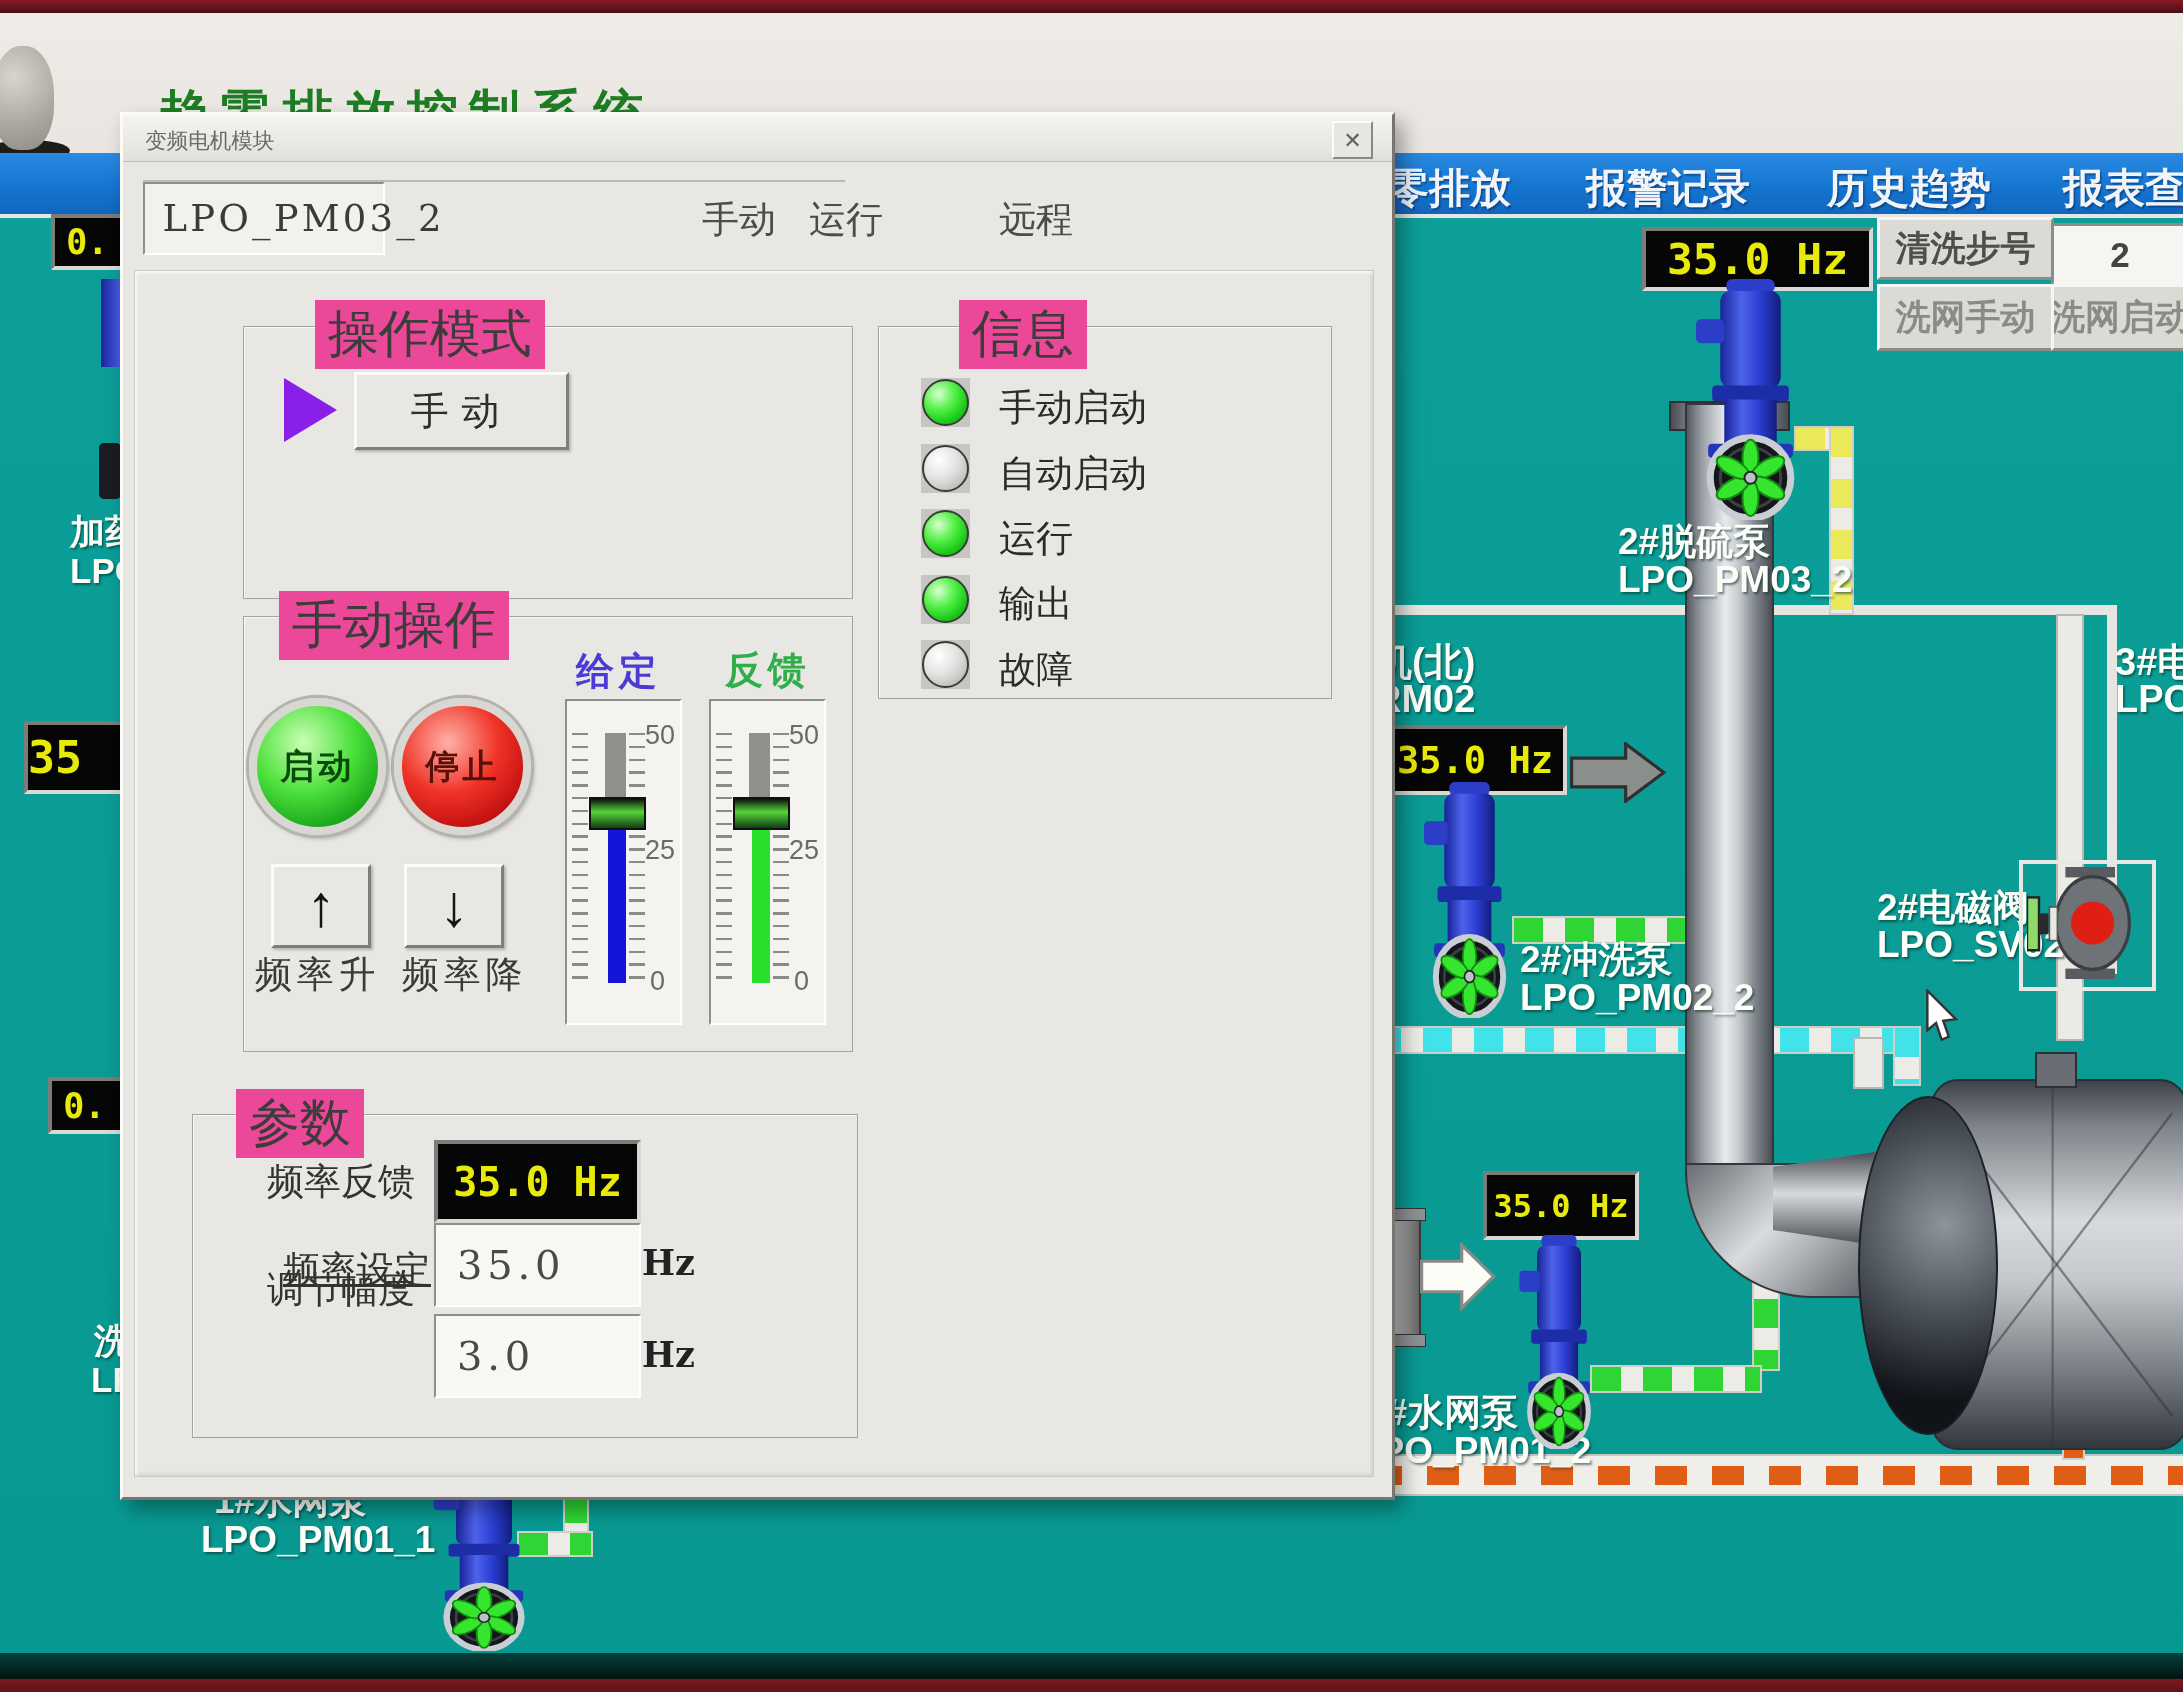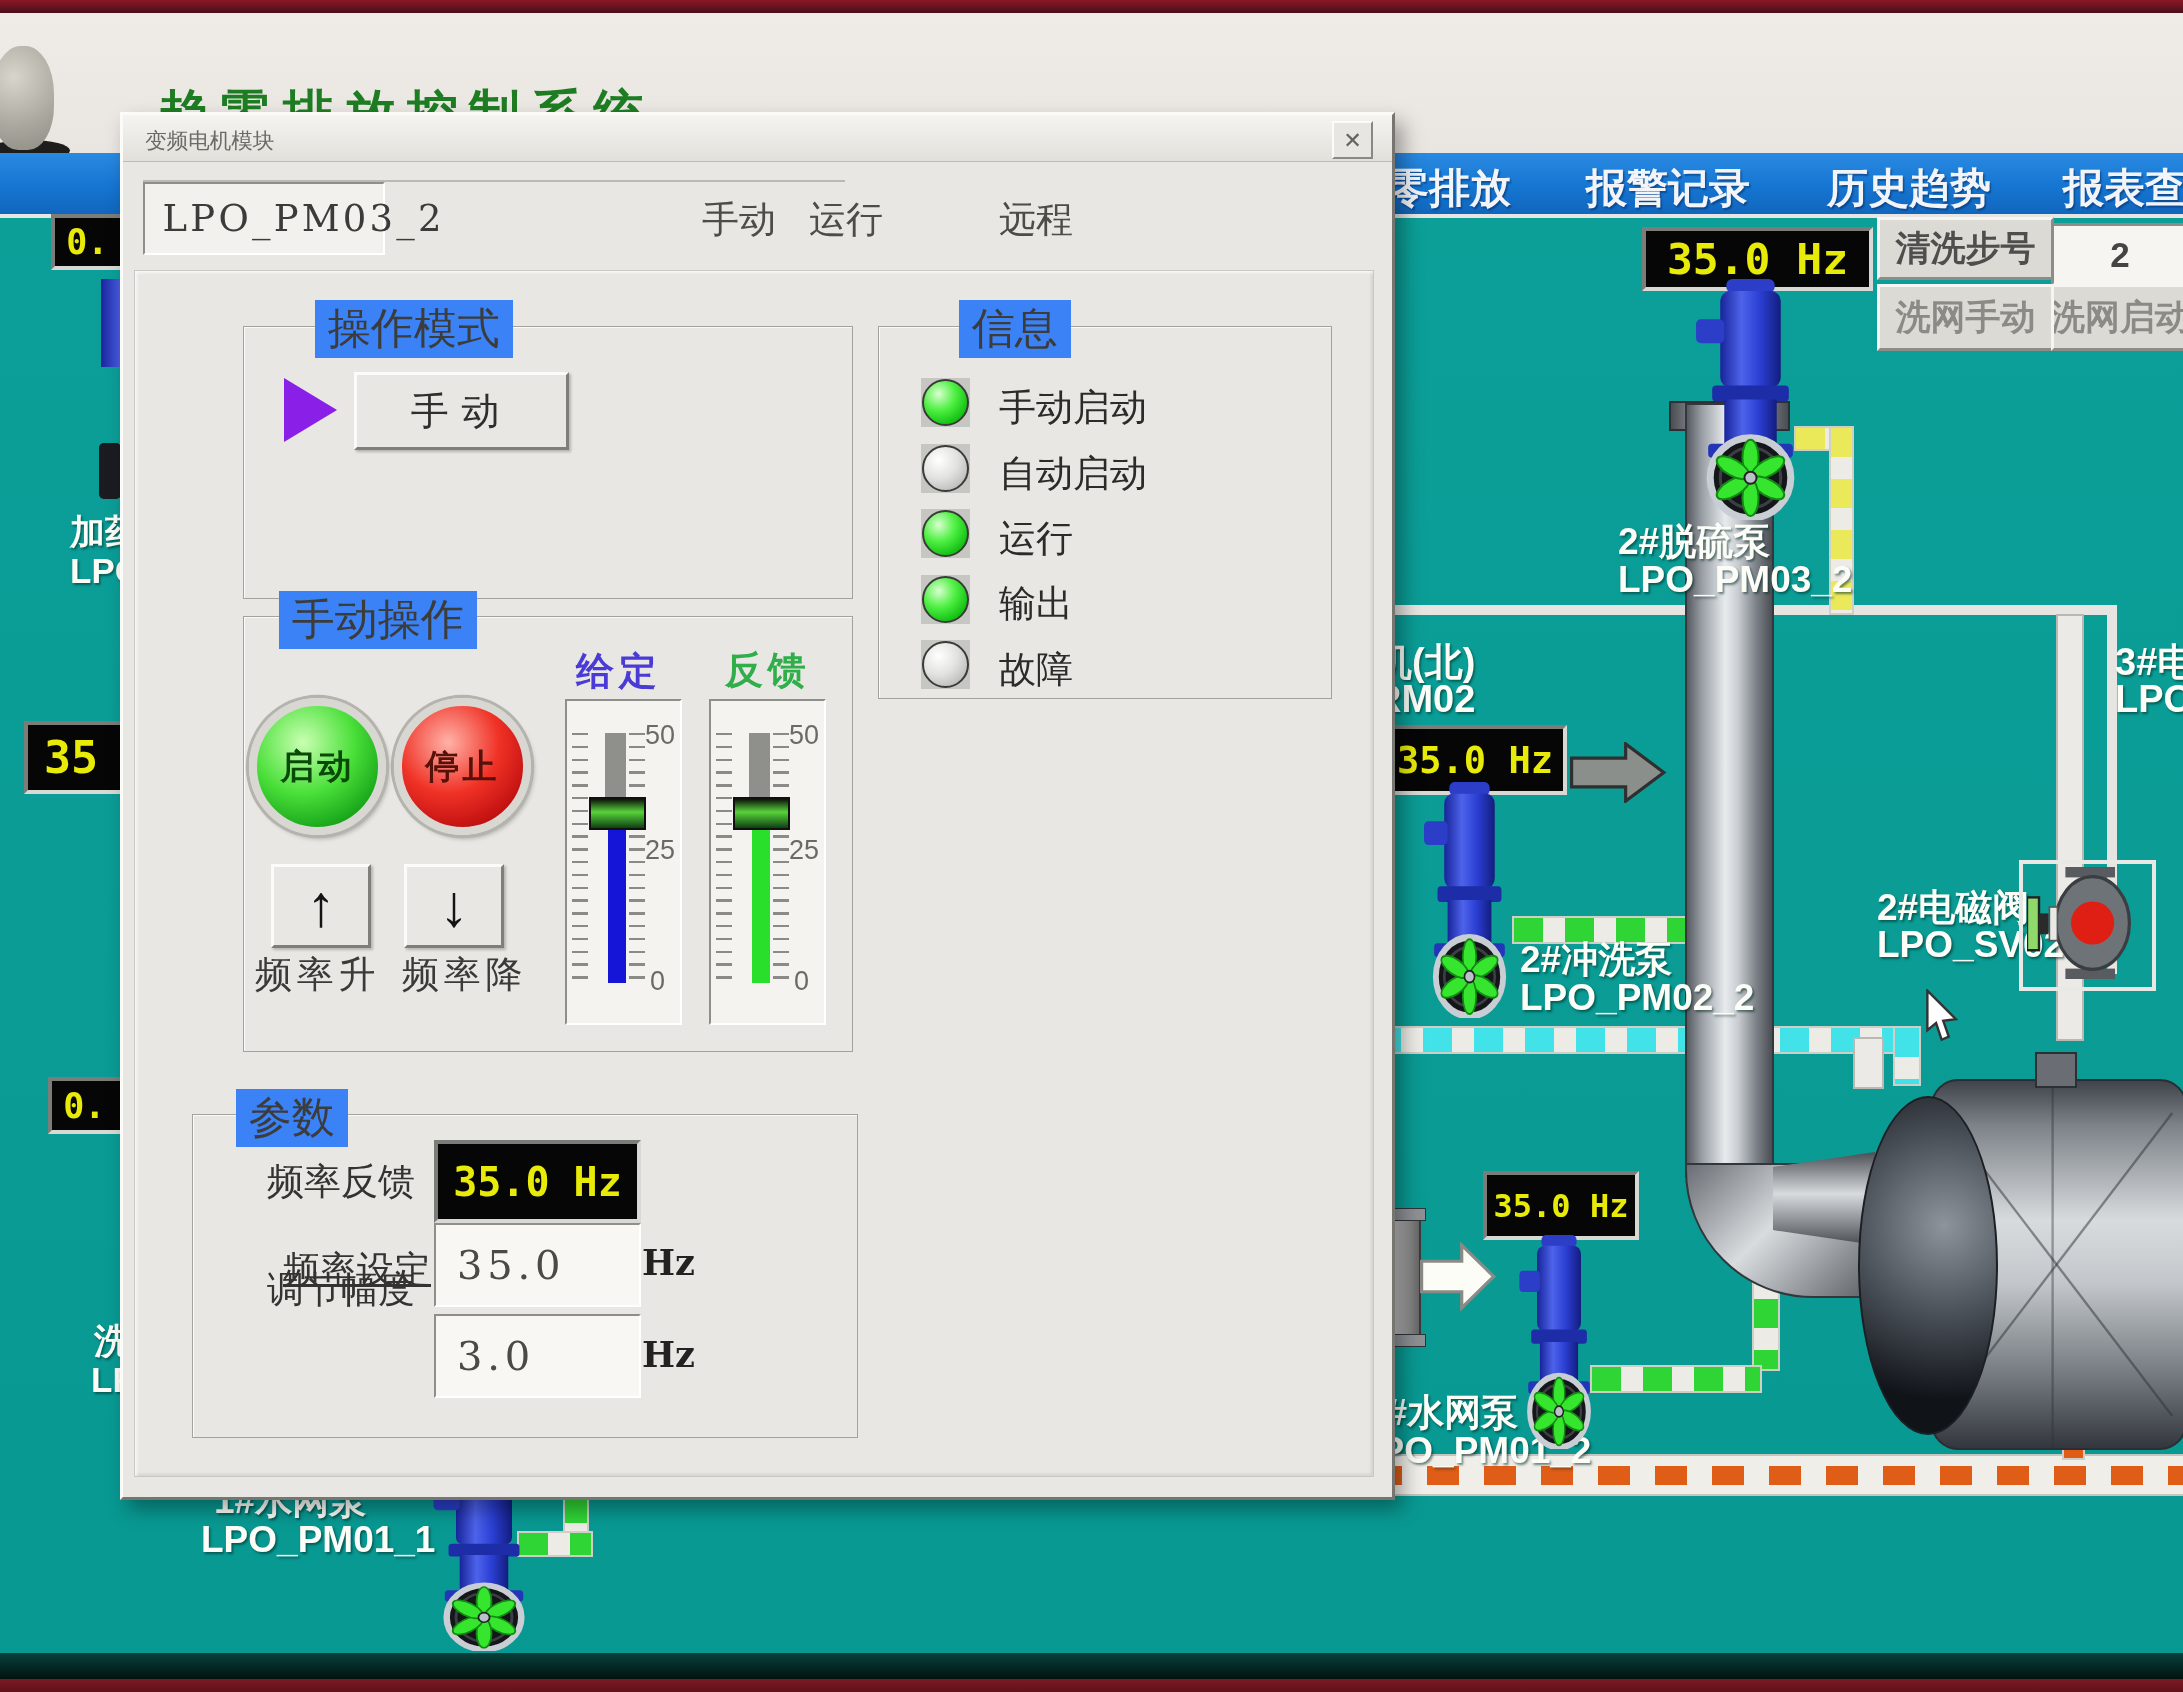--- a/index.html
+++ b/index.html
@@ -51,21 +51,21 @@
     border:3.2px solid;border-color:#fbfbf8 #77756f #77756f #fbfbf8;
     box-shadow:8px 9.6px 19px rgba(0,0,0,.35);z-index:20;}
   .titlebar{position:absolute;left:0;top:0;width:100%;height:46px;background:linear-gradient(180deg,#f6f4f0,#e2e0db);border-bottom:1.6px solid #bdbbb6;}
   .titlebar .t{position:absolute;left:22.3px;top:11.2px;font-size:21.5px;color:#6a6a66;}
   .close-btn{position:absolute;right:19px;top:6.4px;width:37px;height:34px;background:#e8e6e2;border:2.4px solid;border-color:#fbfbf8 #8a8884 #8a8884 #fbfbf8;display:flex;align-items:center;justify-content:center;font-size:22.3px;color:#66645f;}
   .hdr-line{position:absolute;left:20px;top:65px;width:702px;height:1.6px;background:#bbb9b4;}
   .dev-field{position:absolute;left:20px;top:67px;width:220px;height:69px;background:#f2f1ed;border:2.4px solid;border-color:#8e8e8a #ffffff #ffffff #8e8e8a;display:flex;align-items:center;padding-left:17.6px;font-family:"DejaVu Serif",serif;font-size:37px;letter-spacing:3.2px;color:#3b3b39;}
   .hdr-status{position:absolute;top:80px;font-family:"DejaVu Serif",serif;font-size:37px;color:#4c4c48;white-space:nowrap;}
   .inner-panel{position:absolute;left:11.2px;top:155px;width:1238px;height:1205px;border:1.6px solid #c9c8c4;box-shadow:inset 1.6px 1.6px 3.2px rgba(255,255,255,.9),inset -1.6px -1.6px 3.2px rgba(0,0,0,.12);}
   .groupbox{position:absolute;border:1.6px solid #a2a29e;box-shadow:inset 0.8px 0.8px 0 #fff;}
-  .gb-label{position:absolute;background:#3b82f6;padding:0 12.8px;font-size:43px;color:#3c3c3a;white-space:nowrap;}
+  .gb-label{position:absolute;background:#ec4899;padding:0 12.8px;font-size:51px;color:#3c3c3a;white-space:nowrap;}
   .btn{position:absolute;background:#e9e7e3;border:3.2px solid;border-color:#fbfbf9 #7e7e7a #7e7e7a #fbfbf9;box-shadow:1.6px 1.6px 2.4px rgba(0,0,0,.22);display:flex;align-items:center;justify-content:center;font-size:38px;color:#2e2e2c;letter-spacing:12.8px;}
   .tri{position:absolute;width:0;height:0;border-left:53px solid #8a1fe8;border-top:32px solid transparent;border-bottom:32px solid transparent;}
   .lampbox{position:absolute;width:49px;height:49px;background:#c6c6c2;display:flex;align-items:center;justify-content:center;}
   .lamp{width:43px;height:43px;border-radius:50%;border:2.4px solid #3a3a38;background:radial-gradient(circle at 34% 30%,#ffffff,#e2e2e0 45%,#bdbdbb 80%);}
   .lamp.on{background:radial-gradient(circle at 34% 30%,#d9ffd0,#4ff043 40%,#14c214 75%,#0a8d0e);}
   .lamp-label{position:absolute;font-size:37px;color:#2b2b29;white-space:nowrap;}
   .btn-round{position:absolute;width:121px;height:121px;border-radius:50%;border:8px solid #d9d7d2;box-shadow:0 0 0 3.2px #b5b3ae,2.4px 3.2px 4.8px rgba(0,0,0,.3);display:flex;align-items:center;justify-content:center;font-size:34px;font-weight:bold;letter-spacing:3.2px;}
   .btn-start{background:radial-gradient(circle at 38% 30%,#c9ffb2,#4be03a 45%,#18a51a 78%,#0c7a10);color:#0a4a08;}
   .btn-stop{background:radial-gradient(circle at 38% 30%,#ffb2a8,#f03226 45%,#c01010 78%,#8f0b0b);color:#58100a;}
   .arrow-btn{font-size:59px;font-weight:900;letter-spacing:0;color:#141414;}
@@ -149,21 +149,21 @@
     <polygon points="2,20 70,20 70,2 118,38 70,74 70,56 2,56" fill="#8a8f8c" stroke="#2f2f2f" stroke-width="4"></polygon>
   </svg>
   <svg class="abs" style="left:1420px;top:1242px" width="77" height="69" viewBox="0 0 96 86">
     <polygon points="2,24 52,24 52,4 92,43 52,82 52,62 2,62" fill="#fdfdf8" stroke="#8a8a86" stroke-width="4"></polygon>
   </svg>
 
   <div class="lcd" style="left:1642px;top:227px;width:223px;height:56px;font-size:43px;">35.0 Hz</div>
   <div class="lcd" style="left:1383px;top:725px;width:176px;height:62px;font-size:37px;">35.0 Hz</div>
   <div class="lcd" style="left:1483px;top:1171px;width:148px;height:61px;font-size:32px;">35.0 Hz</div>
   <div class="lcd" style="left:51px;top:214px;width:73px;height:48px;font-size:35px;justify-content:flex-start;padding-left:11.2px;">0.</div>
-  <div class="lcd" style="left:24px;top:721px;width:101px;height:65px;font-size:45px;justify-content:flex-start;padding-left:16px;">35</div>
+  <div class="lcd" style="left:24px;top:721px;width:101px;height:65px;font-size:45px;justify-content:flex-start;padding-left:0;">35</div>
   <div class="lcd" style="left:48px;top:1077px;width:77px;height:49px;font-size:35px;justify-content:flex-start;padding-left:11.2px;">0.</div>
 
   <div class="frag" style="left:101px;top:279px;width:21px;height:88px;background:linear-gradient(90deg,#18249a,#4d63ea);"></div>
   <div class="frag" style="left:99px;top:443px;width:22.3px;height:56px;background:#1a1c22;border-radius:4.8px;"></div>
   <div class="slabel" style="left:70px;top:509px;font-size:35px;">加药</div>
   <div class="slabel" style="left:70px;top:551px;font-size:35px;">LPO</div>
   <div class="slabel" style="left:94px;top:1318px;font-size:35px;">洗</div>
   <div class="slabel" style="left:91px;top:1360px;font-size:35px;">LP</div>
 
   <div class="slabel" style="left:1374px;top:637px;font-size:38px;">机(北)</div>

